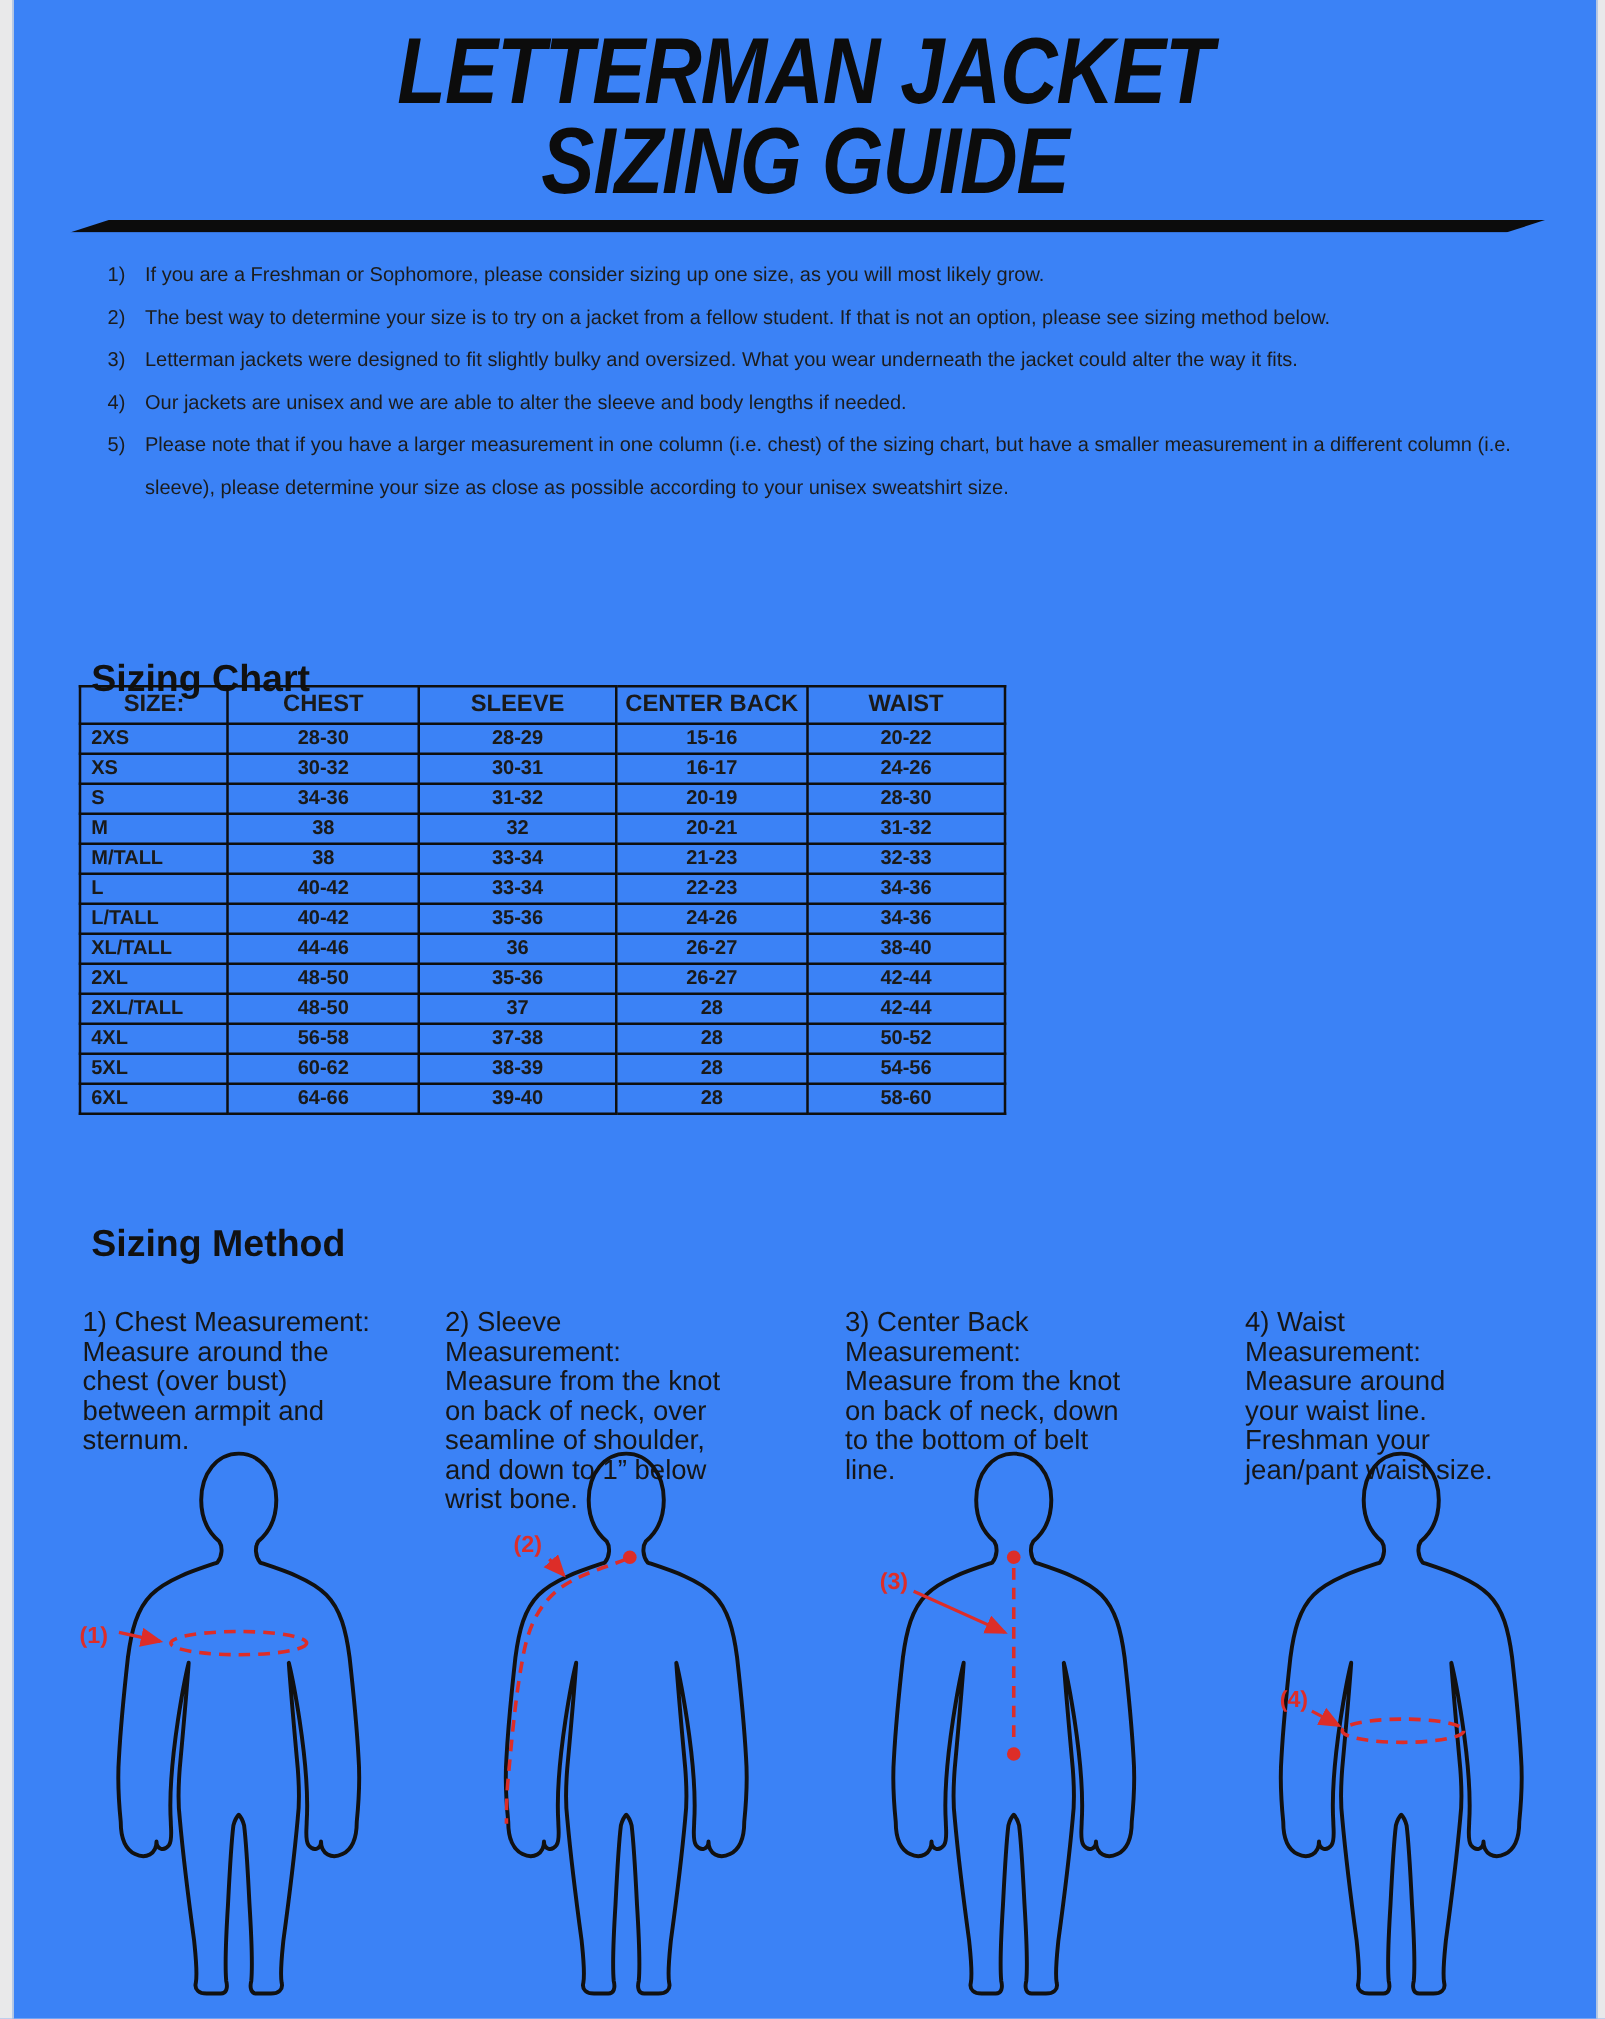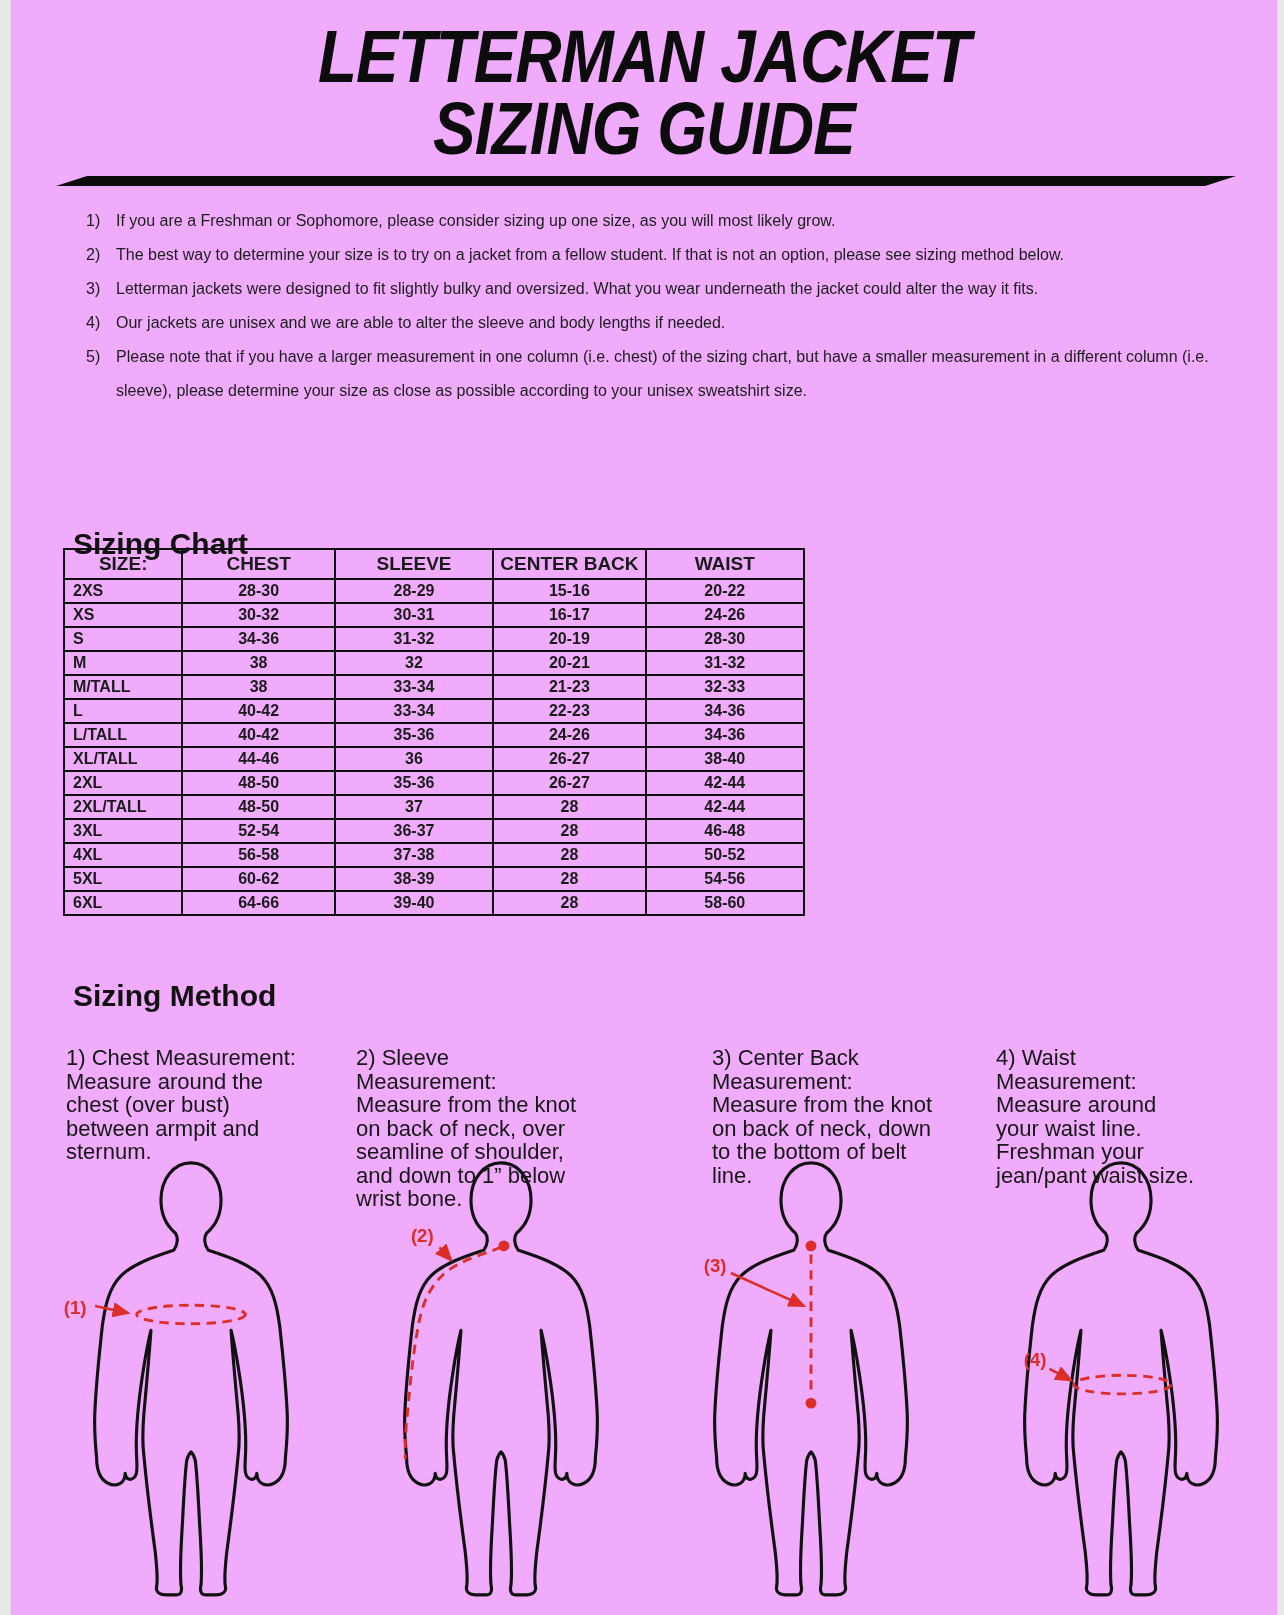--- a/index.html
+++ b/index.html
@@ -7,21 +7,21 @@
     width:1284px; height:1615px;
     background:#e9e9ea;
     position:relative;
     font-family:"Liberation Sans", sans-serif;
     color:#1a1a1a;
     overflow:hidden;
   }
   .page {
     position:absolute; left:10px; top:0;
     width:1266px; height:1615px;
-    background:#f0abfc;
+    background:#3b82f6;
     border-left:1px solid #dcdcdc;
     border-right:1px solid #dcdcdc;
   }
   
   .title {
     position:absolute; top:20px; left:0; width:100%;
     text-align:center;
     font-style:italic; font-weight:bold;
     color:#0c0c0c;
     line-height:0.96;
@@ -84,21 +84,21 @@
   .sizing-table td.size-cell { text-align:left; padding-left:8px; }
   
   .method {
     position:absolute; top:1046px;
     width:240px;
     font-size:22px; line-height:23.5px;
     color:#161616;
   }
   #method-0 { left:55px;  }
   #method-1 { left:345px; width:228px; }
-  #method-2 { left:665px;margin-left:36px; }
+  #method-2 { left:665px; }
   #method-3 { left:985px; width:200px; }
   
   .figure { position:absolute; top:1140px; width:300px; height:472px; }
   #figure-0 { left:30px; }
   #figure-1 { left:340px; }
   #figure-2 { left:650px; }
   #figure-3 { left:960px; }
   .figure svg { width:100%; height:100%; display:block; }
 </style>
 </head>
@@ -203,27 +203,20 @@
           <td>35-36</td>
           <td>26-27</td>
           <td>42-44</td>
         </tr>
         <tr>
           <td class="size-cell">2XL/TALL</td>
           <td>48-50</td>
           <td>37</td>
           <td>28</td>
           <td>42-44</td>
-        </tr>
-        <tr>
-          <td class="size-cell">3XL</td>
-          <td>52-54</td>
-          <td>36-37</td>
-          <td>28</td>
-          <td>46-48</td>
         </tr>
         <tr>
           <td class="size-cell">4XL</td>
           <td>56-58</td>
           <td>37-38</td>
           <td>28</td>
           <td>50-52</td>
         </tr>
         <tr>
           <td class="size-cell">5XL</td>

